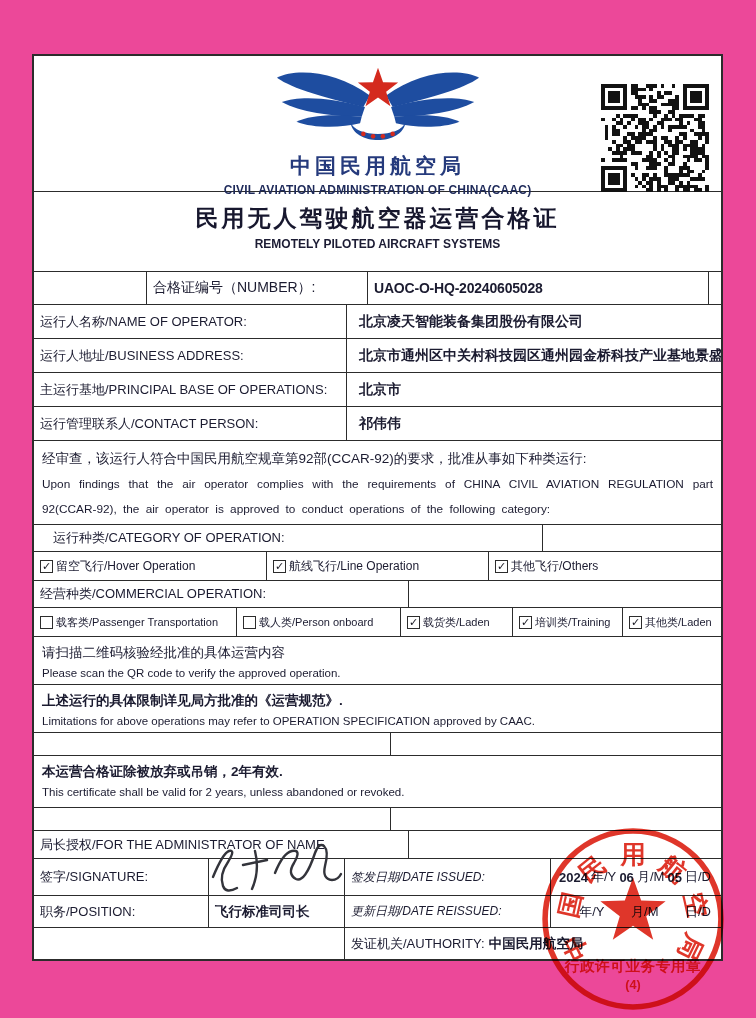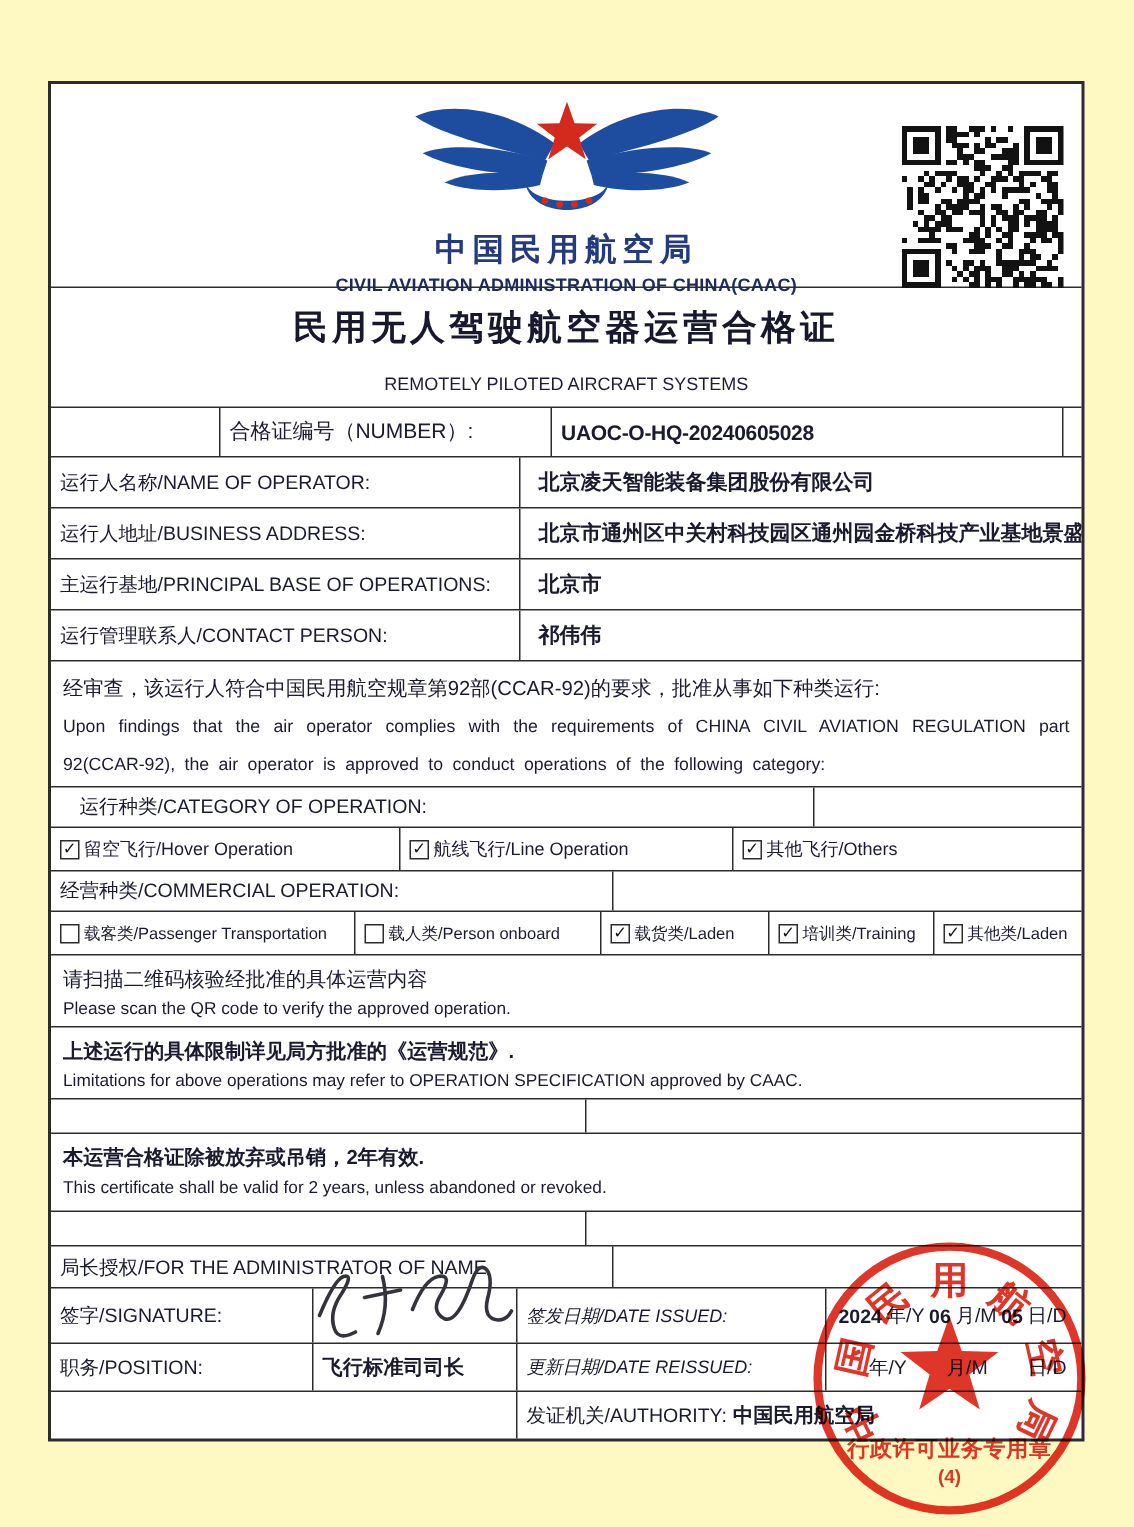--- a/index.html
+++ b/index.html
@@ -1,35 +1,35 @@
 <!DOCTYPE html>
 <html><head>
 <meta charset="utf-8">
 <style>
   * { margin:0; padding:0; box-sizing:border-box; }
   body { background:#ffffff; font-family:"Liberation Sans", sans-serif; }
-  .page { position:relative; width:756px; height:1018px; background:#fef9c3; overflow:hidden; color:#1b1b30; }
+  .page { position:relative; width:756px; height:1018px; background:#ec4899; overflow:hidden; color:#1b1b30; }
   .cert { position:absolute; left:32px; top:54px; width:691px; border:2px solid #2c2c2c; background:#fff; }
   .sec { border-bottom:1.5px solid #2c2c2c; position:relative; }
   .sec:last-child { border-bottom:none; }
   .row { display:flex; align-items:center; }
   .cell { height:100%; display:flex; align-items:center; padding:0 6px; }
   .vline { border-left:1.5px solid #2c2c2c; }
 
   
   .header { height:128px; text-align:center; }
   .logo-wrap { margin-top:8px; line-height:0; }
   .agency-cn { font-size:21px; letter-spacing:4px; color:#253a7c; font-weight:600; margin-top:2px; }
   .agency-en { font-size:12px; font-weight:700; color:#1e2a5a; letter-spacing:0.2px; margin-top:3px; }
   .qr-box { position:absolute; top:20px; right:12px; width:108px; height:108px; }
 
   
   .titleblock { height:80px; text-align:center; padding-top:11px; }
   .title-cn { font-size:23px; font-weight:700; letter-spacing:3px; color:#17172e; }
-  .title-en { font-size:12px; font-weight:400; color:#1c1c34; line-height:1.3; margin-top:15px; }
+  .title-en { font-size:12px; font-weight:700; color:#1c1c34; line-height:1.3; margin-top:3px; }
 
   
   .numrow { height:33px;gap:40px; }
   .numrow .c1 { width:78px; }
   .numrow .c2 { width:198px; font-size:14px; }
   .numrow .c3 { width:330px; font-size:14px; font-weight:600; letter-spacing:-0.2px; }
   .numrow .c4 { flex:1; }
 
   
   .inforow { height:34px; }

